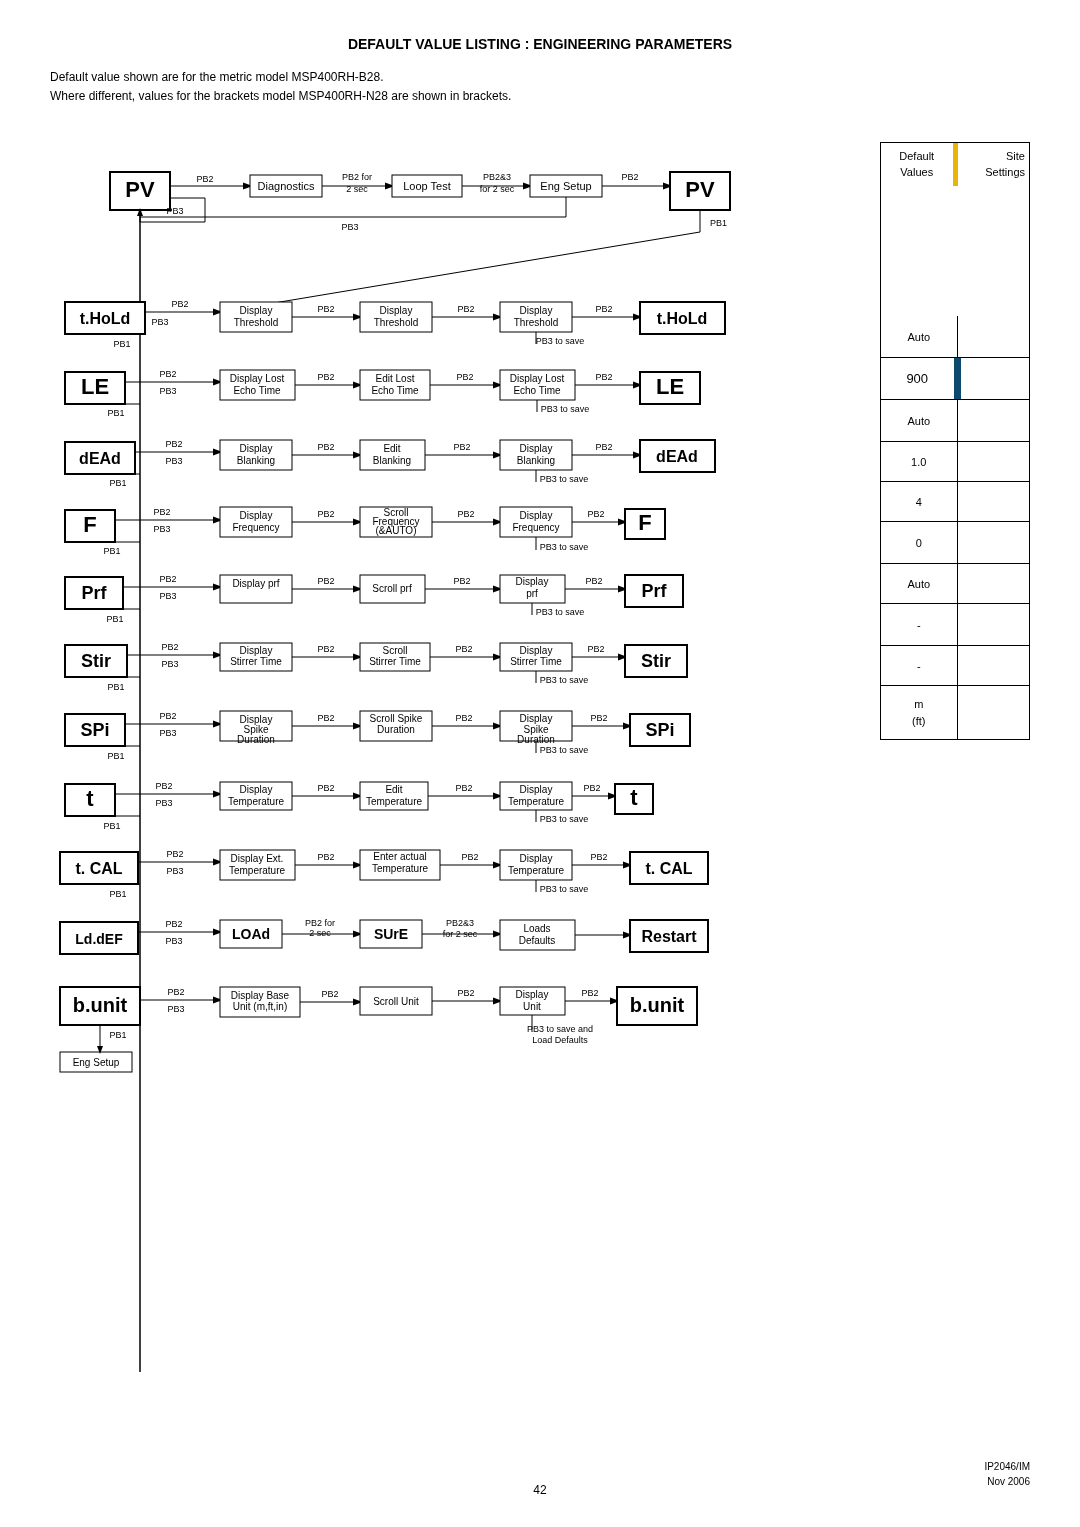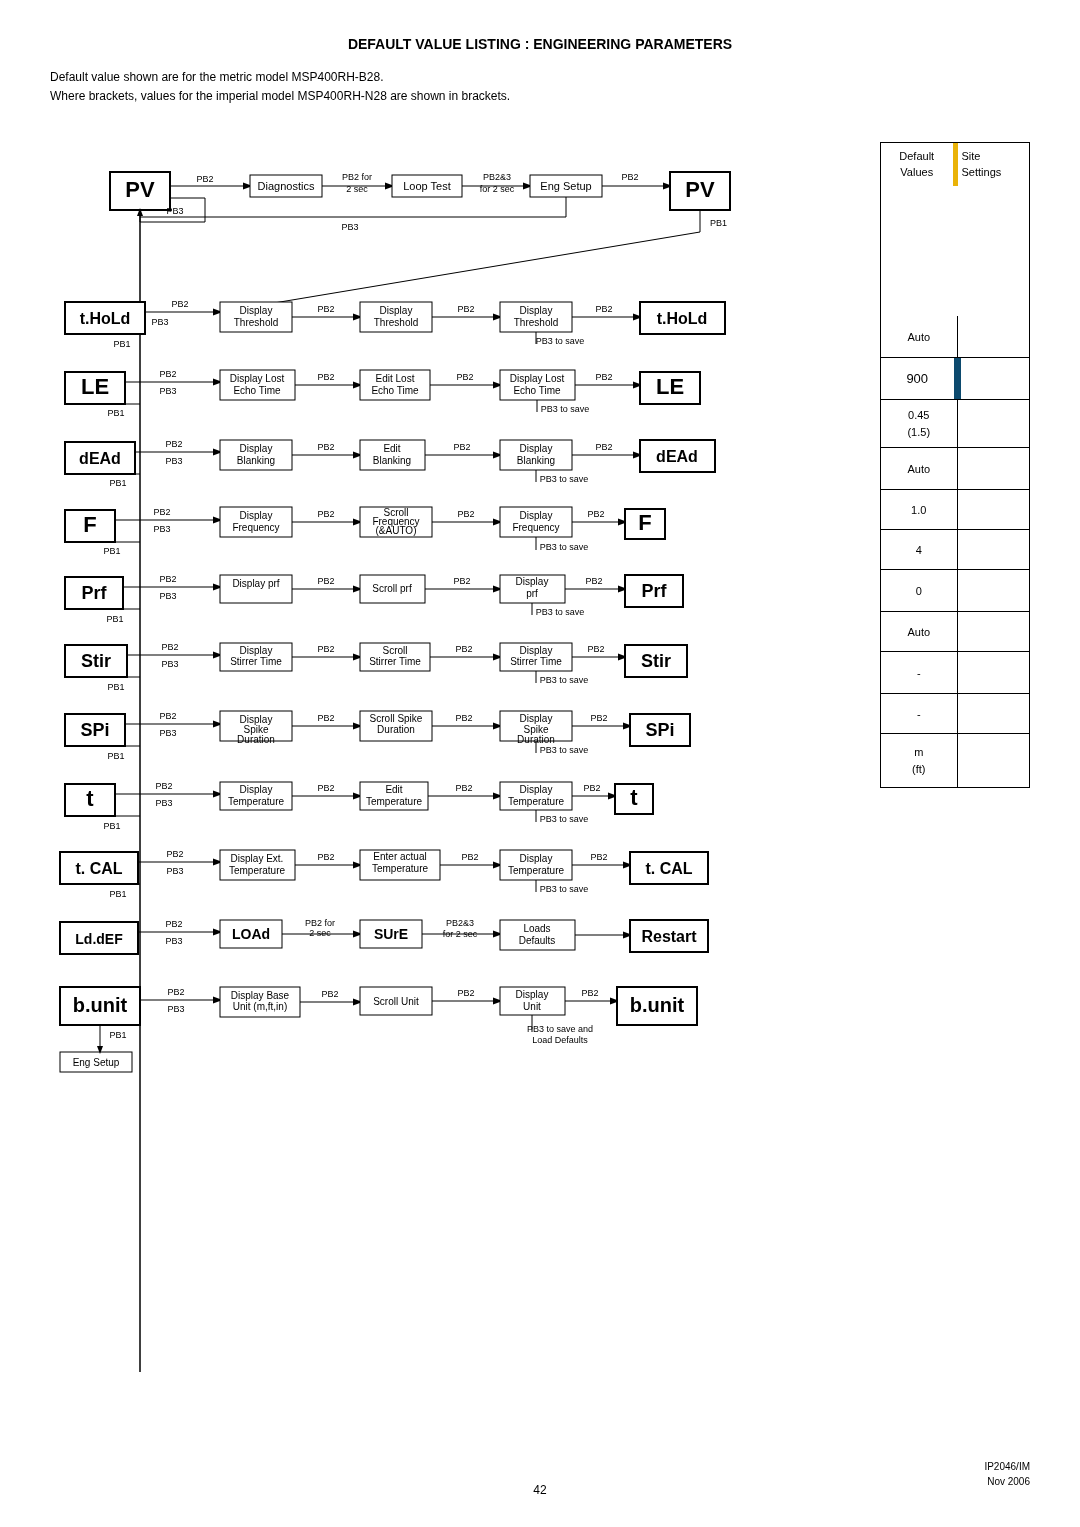--- a/index.html
+++ b/index.html
@@ -52,21 +52,21 @@
   </style>
 </head>
 <body>
 
 <div class="page">
 
   <div class="page-title">DEFAULT VALUE LISTING : ENGINEERING PARAMETERS</div>
 
   <div class="subtitle">
     <span>Default value shown are for the metric model MSP400RH-B28.</span><br>
-    <span>Where brackets, values for the imperial model MSP400RH-N28 are shown in brackets.</span>
+    <span>Where different, values for the brackets model MSP400RH-N28 are shown in brackets.</span>
   </div>
 
   <div style="display:flex; width:100%;">
 
     <div class="svg-container">
       <svg width="820" height="1280" xmlns="http://www.w3.org/2000/svg" style="font-family:Arial,Helvetica,sans-serif;">
 
         <rect x="60" y="30" width="60" height="38" fill="white" stroke="black" stroke-width="2"></rect>
         <text x="90" y="55" text-anchor="middle" font-size="22" font-weight="bold">PV</text>
 
@@ -526,42 +526,35 @@
           </marker>
         </defs>
 
       </svg>
     </div>
 
     <div style="width:220px; margin-left: 10px;">
 
       <div style="display:flex; border:1px solid #000; border-bottom:none; margin-top:0px;">
         <div style="flex:1; text-align:center; padding:6px 4px; font-size:11px; border-right:5px solid #eab308; line-height:1.4;">Default<br>Values</div>
-        <div style="flex:1; text-align:left; padding:6px 4px; font-size:11px; line-height:1.4;">Site<br>Settings</div>
+        <div style="flex:1; text-align:right; padding:6px 4px; font-size:11px; line-height:1.4;">Site<br>Settings</div>
       </div>
 
       <div style="height:130px; border:1px solid #000; border-top: none; border-bottom:none;"></div>
 
       <div style="display:flex; border:1px solid #000; border-top:none; min-height:42px;">
         <div style="flex:1; text-align:center; padding:4px 2px; font-size:11px; border-right:1px solid #000; display:flex; align-items:center; justify-content:center;">Auto</div>
         <div style="flex:1; border-left:none;"></div>
       </div>
 
       <div style="display:flex; border:1px solid #000; border-top:none; min-height:42px;">
         <div style="flex:1; text-align:center; padding:4px 2px; font-size:13px; border-right:7px solid #0c4a6e; display:flex; align-items:center; justify-content:center;">900</div>
         <div style="flex:1;"></div>
       </div>
 
-      <div style="display:flex; border:1px solid #000; border-top:none; min-height:48px;">
-        <div style="flex:1; text-align:center; padding:4px 2px; font-size:11px; border-right:1px solid #000; display:flex; align-items:center; justify-content:center; flex-direction:column; line-height:1.5;">
-            <span>0.45</span>
-            <span>(1.5)</span>
-          </div>
-        <div style="flex:1;"></div>
-      </div>
 
       <div style="display:flex; border:1px solid #000; border-top:none; min-height:42px;">
         <div style="flex:1; text-align:center; padding:4px 2px; font-size:11px; border-right:1px solid #000; display:flex; align-items:center; justify-content:center;">Auto</div>
         <div style="flex:1;"></div>
       </div>
 
       <div style="display:flex; border:1px solid #000; border-top:none; min-height:40px;">
         <div style="flex:1; text-align:center; padding:4px 2px; font-size:11px; border-right:1px solid #000; display:flex; align-items:center; justify-content:center;">1.0</div>
         <div style="flex:1;"></div>
       </div>

